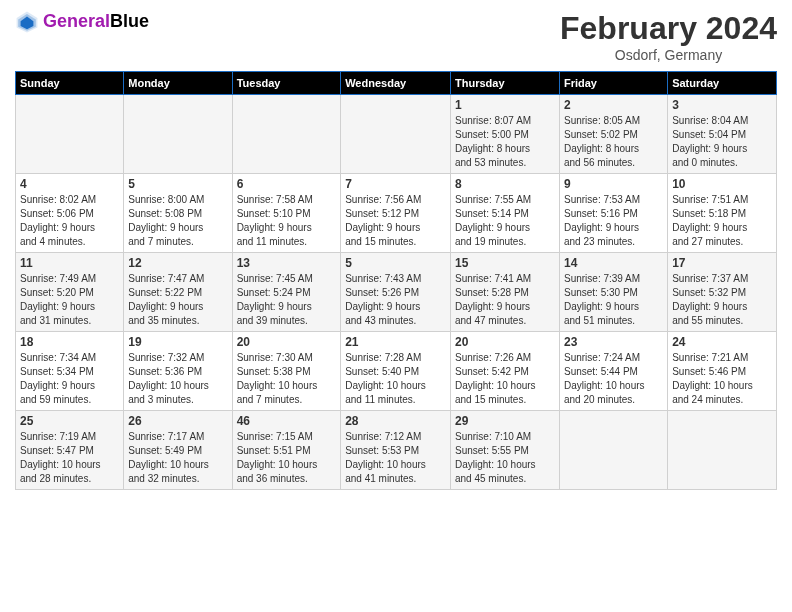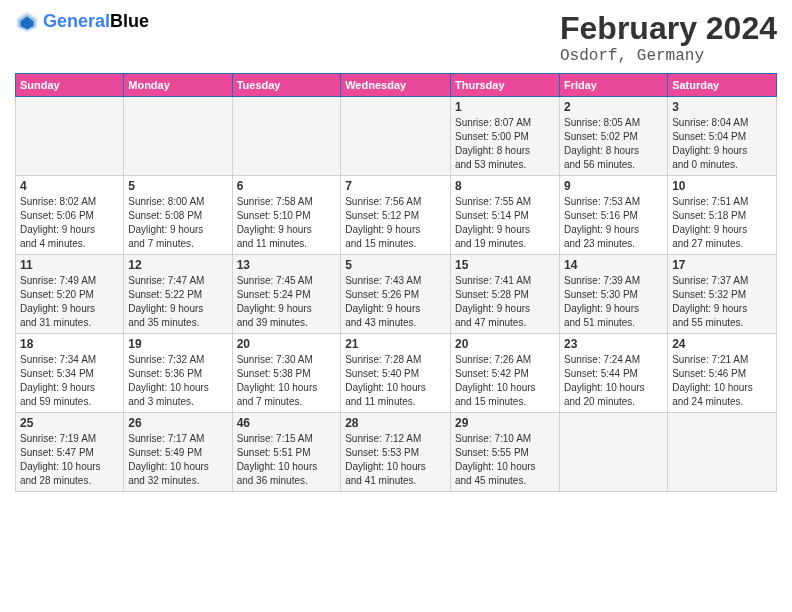--- a/index.html
+++ b/index.html
@@ -32,39 +32,38 @@
       line-height: 1.1;
     }
     .logo-text span {
       color: #1a6cc4;
     }
     .logo-icon {
       width: 24px;
       height: 24px;
     }
     .title-block {
-      text-align: left;
+      text-align: center;
     }
     .title-block .month-year {
       font-size: 32px;
       font-weight: bold;
       color: #333;
     }
     .title-block .location {
-      font-size: 16px;
+      font-size: 14px;
       color: #555;
-      font-family: Liberation Mono, monospace;
     }
     table {
       width: 100%;
       border-collapse: collapse;
       font-size: 10px;
     }
     thead tr th {
-      background-color: #ec4899;
+      background-color: #000000;
       color: white;
       padding: 5px 4px;
       text-align: left;
       font-size: 11px;
       font-weight: bold;
       border: 1px solid #1a6cc4;
     }
     tbody tr td {
       border: 1px solid #d0d0d0;
       vertical-align: top;
@@ -96,21 +95,21 @@
 
 <div class="container">
   <div class="header">
     <div class="logo">
       <svg class="logo-icon" viewBox="0 0 30 30">
         <polygon points="15,2 28,10 28,22 15,28 2,22 2,10" fill="#1a6cc4" opacity="0.15"></polygon>
         <polygon points="15,5 26,12 26,21 15,26 4,21 4,12" fill="#1a6cc4" opacity="0.3"></polygon>
         <polygon points="15,8 23,14 23,20 15,24 7,20 7,14" fill="#1a6cc4"></polygon>
       </svg>
       <div class="logo-text">
-          <div><span style="color:#3b82f6">General</span><span style="color:#000000">Blue</span></div>
+          <div><span style="color:#a21caf">General</span><span style="color:#000000">Blue</span></div>
         </div>
     </div>
     <div class="title-block">
       <div class="month-year">February 2024</div>
       <div class="location">Osdorf, Germany</div>
     </div>
   </div>
 
   <table>
     <thead>

